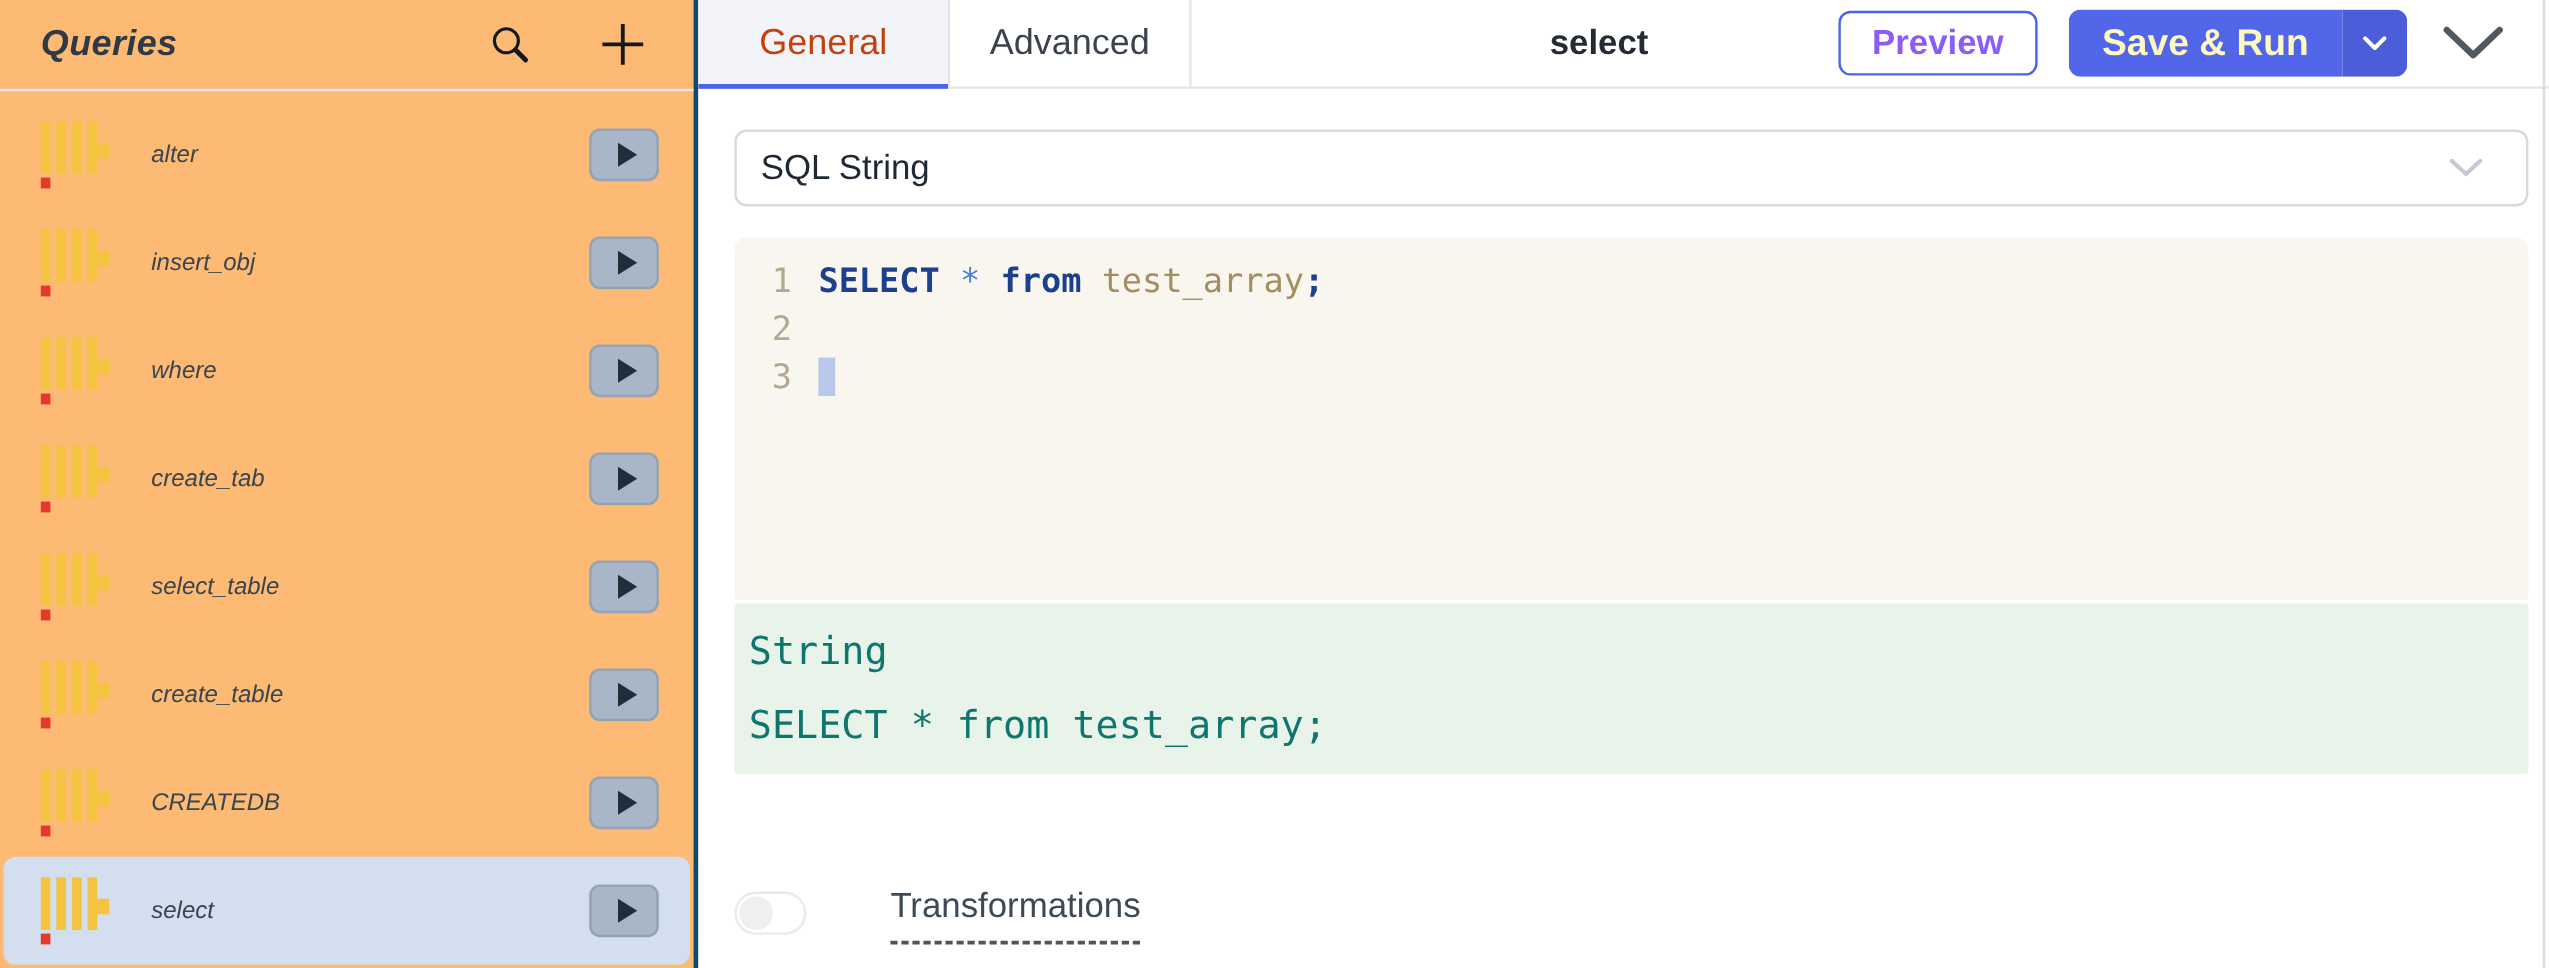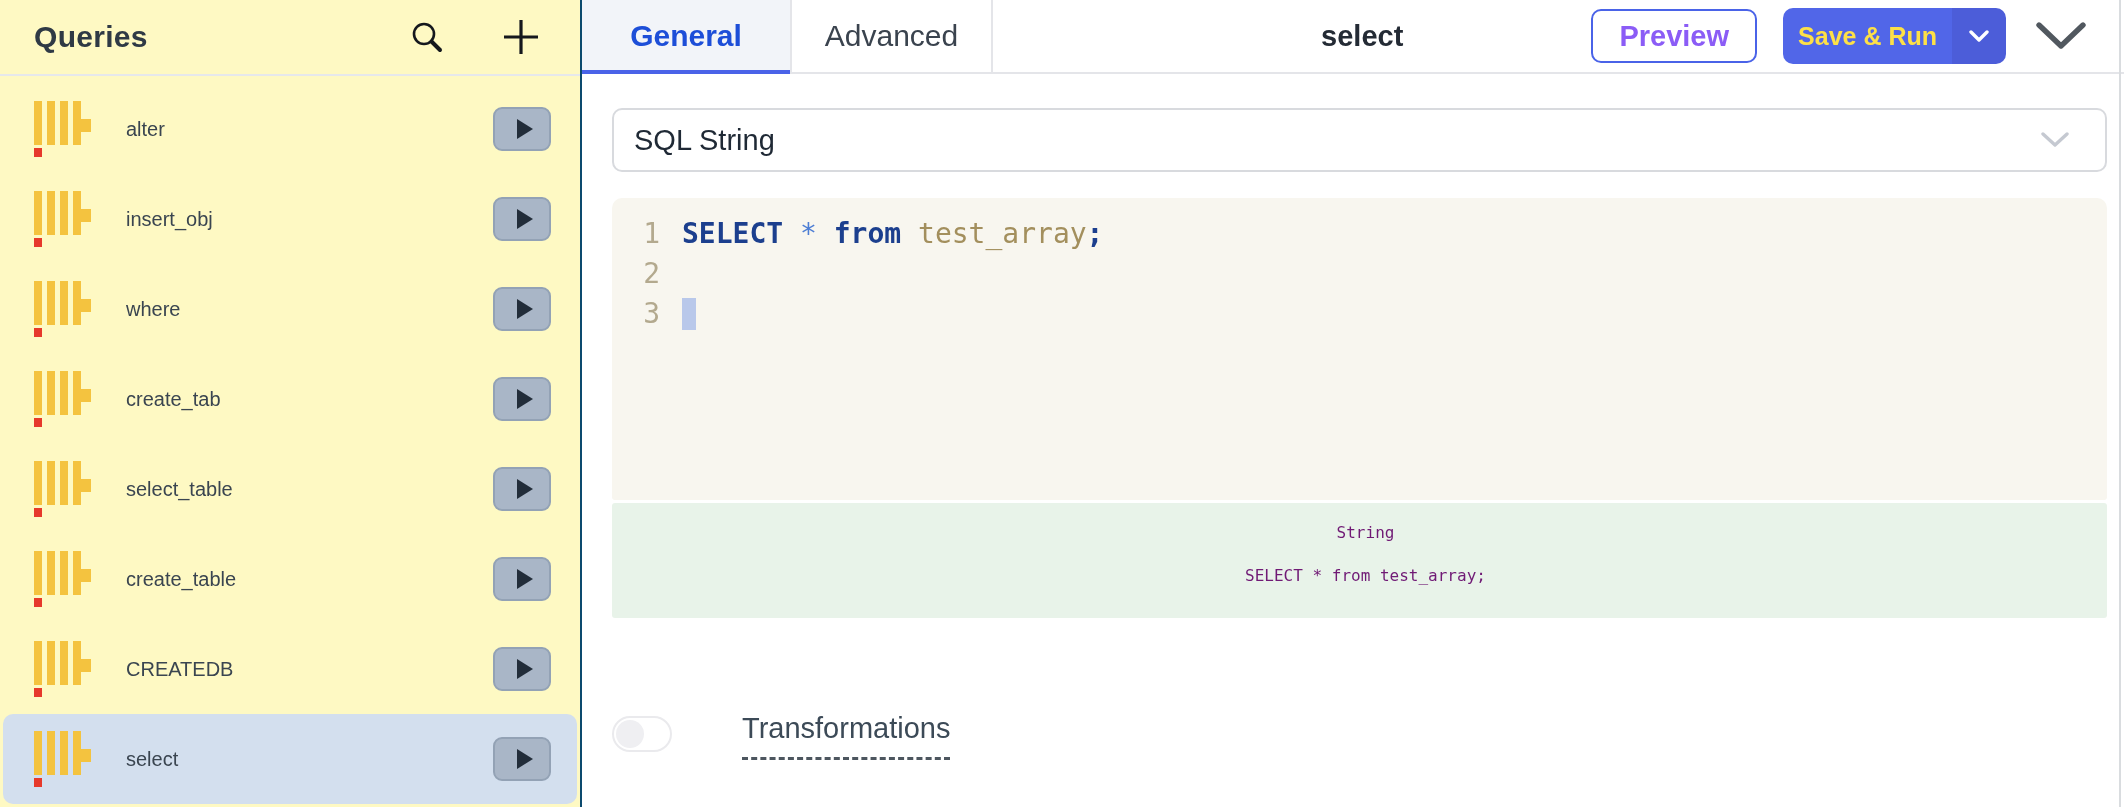--- a/index.html
+++ b/index.html
@@ -2,21 +2,21 @@
 <html><head>
 <meta charset="utf-8">
 <style>
   * { margin:0; padding:0; box-sizing:border-box; }
   html,body { background:#fff; }
   body { font-family:"Liberation Sans", sans-serif; }
 
   .app { position:relative; width:2124px; height:807px; background:#fff; display:flex; overflow:hidden; }
 
   
-  .sidebar { width:582px; flex-shrink:0; border-right:2px solid #0c4a6e; display:flex; flex-direction:column; background:#fef9c3; }
+  .sidebar { width:582px; flex-shrink:0; border-right:4px solid #0c4a6e; display:flex; flex-direction:column; background:#fdba74;font-style:italic; }
   .sidebar-header { height:76px; flex-shrink:0; display:flex; align-items:center; padding:0 40px 0 34px; border-bottom:2px solid #e6e8eb; }
   .sidebar-title { font-size:30px; font-weight:bold; color:#2f3a45; letter-spacing:.3px; }
   .icon-btn { background:none; border:none; cursor:pointer; display:flex; align-items:center; justify-content:center; padding:0; }
   .icon-search { margin-left:auto; }
   .icon-plus { margin-left:58px; }
 
   .query-list { padding-top:8px; overflow:hidden; }
   .query-item { height:90px; margin:0 3px; display:flex; align-items:center; padding:0 26px 0 31px; border-radius:10px; cursor:pointer; }
   .query-item.selected { background:#d3dfee; }
 
@@ -35,52 +35,52 @@
   .play-btn { margin-left:auto; width:58px; height:44px; border-radius:9px; background:#a9b6c7; border:2px solid #93a2b5; display:flex; align-items:center; justify-content:center; cursor:pointer; flex-shrink:0; }
   .play-tri { width:0; height:0; border-left:16px solid #222d3a; border-top:10px solid transparent; border-bottom:10px solid transparent; margin-left:5px; }
 
   
   .main { flex:1; position:relative; display:flex; flex-direction:column; background:#fff; }
   .right-edge-line { position:absolute; top:0; right:3px; width:2px; height:100%; background:#d9dcdf; }
 
   .topbar { height:74px; flex-shrink:0; border-bottom:2px solid #e4e5e9; display:flex; align-items:stretch; }
   .tabs { display:flex; }
   .tab { width:210px; display:flex; align-items:center; justify-content:center; font-size:30px; color:#3a434e; background:#fff; border-right:2px solid #e4e5e9; cursor:pointer; position:relative; }
-  .tab.active { background:#f2f4f9; color:#1d4ed8; font-weight:700; }
+  .tab.active { background:#f2f4f9; color:#c2410c; font-weight:400; }
   .tab.active::after { content:''; position:absolute; left:0; right:0; bottom:-2px; height:4px; background:#4a63e8; z-index:2; }
   .tab:nth-child(2) { width:201px;justify-content:center; }
 
   .title-wrap { flex:1; display:flex; align-items:center; justify-content:center; }
   .query-title { font-size:29px; font-weight:bold; color:#242b35; margin-left:140px; }
 
   .actions { display:flex; align-items:center; gap:26px; padding-right:38px; }
   .preview-btn { height:54px; padding:0 26px; background:#fff; border:2px solid #4a63e8; border-radius:10px; color:#8b5cf6; font-weight:600; font-size:29px; font-family:inherit; cursor:pointer; }
   .save-run { display:flex; height:56px; border-radius:10px; overflow:hidden; }
-  .save-run-main { background:#5166e8; border:none; color:#fde047; font-weight:bold; font-size:25px; font-family:inherit; padding:0 15px; cursor:pointer; }
+  .save-run-main { background:#5166e8; border:none; color:#fef9c3; font-weight:bold; font-size:31px; font-family:inherit; padding:0 28px; cursor:pointer; }
   .save-run-caret { background:#4c5dd9; border:none; width:54px; display:flex; align-items:center; justify-content:center; cursor:pointer; }
   .collapse-btn { background:none; border:none; cursor:pointer; margin-left:4px; display:flex; align-items:center; }
 
   
   .content { padding:34px 0 0 30px; }
   .panel-w { width:1495px; }
 
   .mode-select { height:64px; border:2px solid #d8dade; border-radius:10px; background:#fff; display:flex; align-items:center; padding-left:20px; font-size:29px; color:#1f2935; position:relative; cursor:pointer; }
   .mode-caret { position:absolute; right:36px; top:50%; transform:translateY(-50%); }
 
   .code-editor { margin-top:26px; height:302px; background:#f8f6ef; border-radius:10px 10px 3px 3px; padding-top:16px; font-family:"DejaVu Sans Mono", monospace; font-size:28px; overflow:hidden; cursor:text; }
   .code-line { display:flex; line-height:40px; white-space:pre; }
   .line-number { width:48px; text-align:right; color:#b3a98e; flex-shrink:0; }
   .line-code { margin-left:22px; }
   .tok-kw { color:#1c3f8e; font-weight:bold; }
   .tok-op { color:#4d7ed4; }
   .tok-ident { color:#a38f5d; }
   .tok-punct { color:#1c3f8e; font-weight:bold; }
   .cursor-block { display:inline-block; width:14px; height:32px; background:#b9c8ea; vertical-align:-7px; }
 
-  .result-box { margin-top:3px; min-height:115px; background:#e8f3e9; border-radius:3px; font-family:"DejaVu Sans Mono", monospace; font-size:16px; color:#701a75; padding:20px 0 22px 12px;text-align:center; }
+  .result-box { margin-top:3px; min-height:115px; background:#e8f3e9; border-radius:3px; font-family:"DejaVu Sans Mono", monospace; font-size:32px; color:#0f766e; padding:20px 0 22px 12px; }
   .result-sql { margin-top:24px; }
 
   .transform-row { margin-top:94px; display:flex; align-items:flex-start; }
   .toggle { width:60px; height:36px; border:2px solid #eaeaed; border-radius:19px; background:#fff; position:relative; cursor:pointer; margin-top:4px; flex-shrink:0; }
   .toggle-knob { position:absolute; left:2px; top:2px; width:28px; height:28px; border-radius:50%; background:#efeff2; }
   .transform-label { margin-left:70px; font-size:29px; color:#3c4a57; padding-bottom:12px; border-bottom:3px dashed #4d565f; cursor:pointer; }
 </style>
 </head>
 <body>
 

